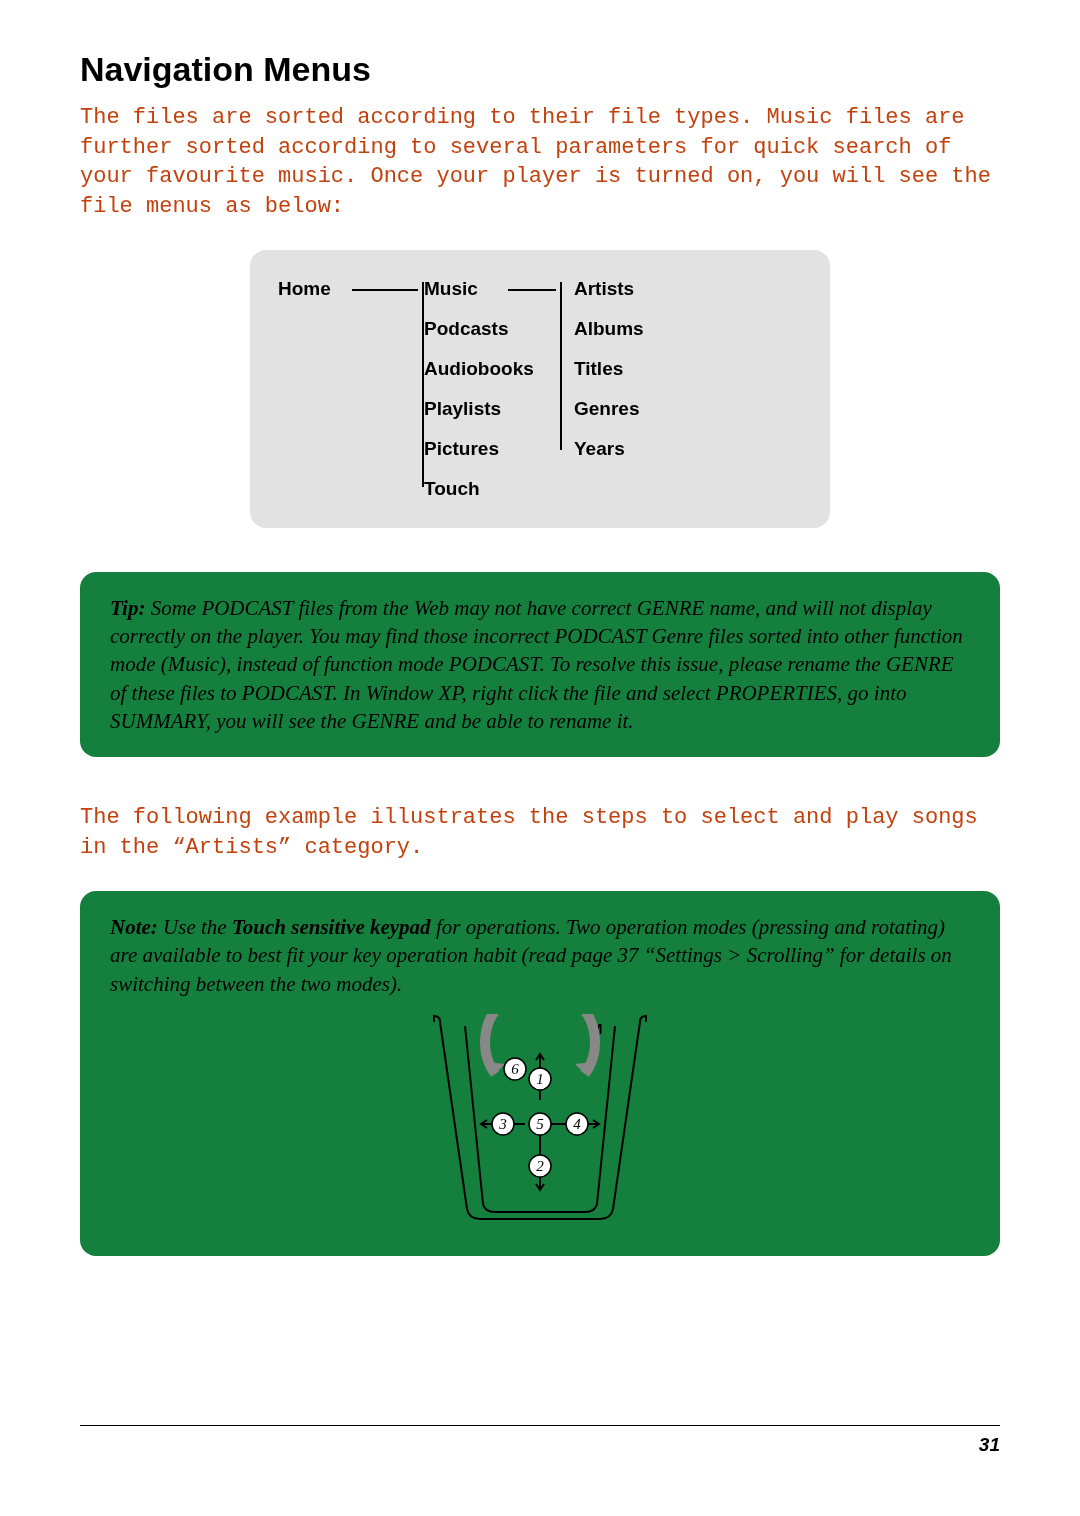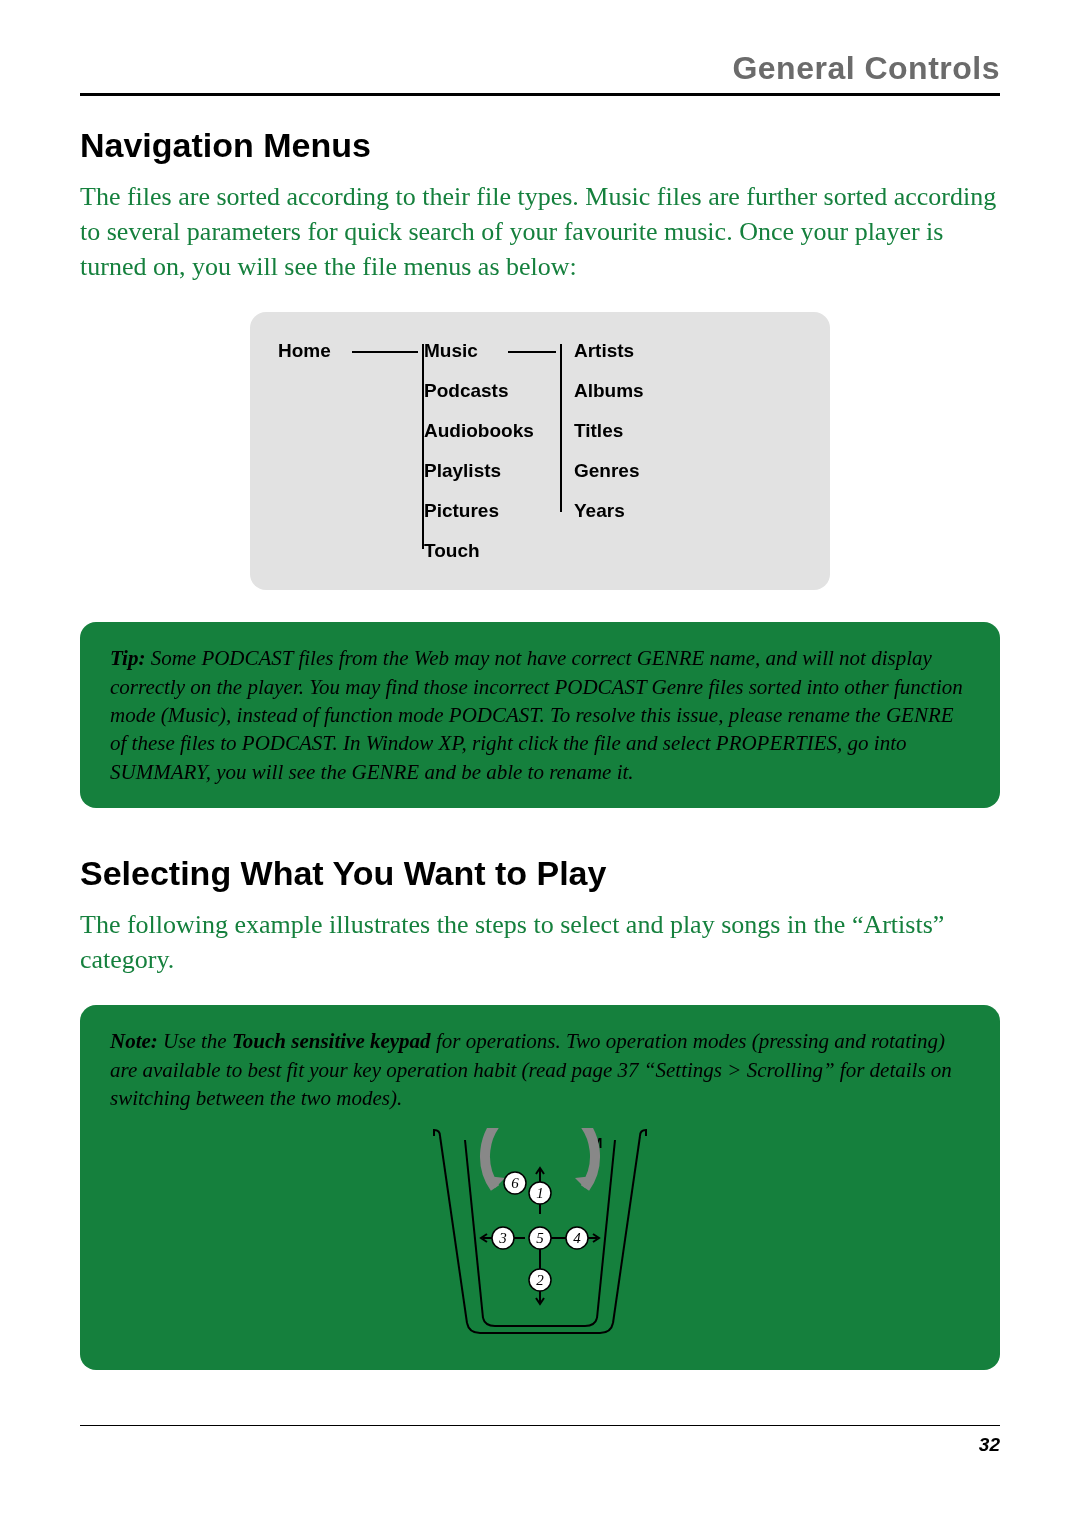--- a/index.html
+++ b/index.html
@@ -26,31 +26,31 @@
     margin-bottom: 30px;
   }
   .h2 {
     font-family: Arial, Helvetica, sans-serif;
     font-weight: 700;
     font-size: 34px;
     color: #000;
     margin-bottom: 14px;
   }
   .body-text {
-    font-family: Liberation Serif, serif;
-    font-size: 26px;
+    font-family: Liberation Mono, monospace;
+    font-size: 22px;
     line-height: 1.35;
-    color: #15803d;
+    color: #c2410c;
     margin-bottom: 28px;
   }
   .menu-block {
     background: #e2e2e2;
     border-radius: 16px;
     width: 580px;
-    margin: 0 auto 32px auto;
+    margin: 0 auto 44px auto;
     padding: 28px 28px 28px 28px;
   }
   .menu-row {
     display: flex;
     gap: 4px;
     font-family: Arial, Helvetica, sans-serif;
     font-weight: 700;
     font-size: 19px;
   }
   .col {
@@ -118,21 +118,20 @@
     font-family: Arial, Helvetica, sans-serif;
     font-weight: 700;
     font-size: 15px;
     font-style: normal;
   }
 </style>
 </head>
 <body>
 
 <div class="page">
-  <div class="chapter-header">General Controls</div>
 
   <div class="h2">Navigation Menus</div>
   <div class="body-text">The files are sorted according to their file types. Music files are further sorted according to several parameters for quick search of your favourite music. Once your player is turned on, you will see the file menus as below:</div>
 
   <div class="menu-block">
     <div class="menu-row">
       <div class="col col1">
         <span>Home</span>
       </div>
       <div class="connector-h" style="width:66px;"></div>
@@ -158,21 +157,20 @@
           <span>Years</span>
         </div>
       </div>
     </div>
   </div>
 
   <div class="tip-box">
     <span class="tip-label">Tip:</span><span> Some PODCAST files from the Web may not have correct GENRE name, and will not display correctly on the player. You may find those incorrect PODCAST Genre files sorted into other function mode (Music), instead of function mode PODCAST. To resolve this issue, please rename the GENRE of these files to PODCAST. In Window XP, right click the file and select PROPERTIES, go into SUMMARY, you will see the GENRE and be able to rename it.</span>
   </div>
 
-  <div class="h2">Selecting What You Want to Play</div>
   <div class="body-text">The following example illustrates the steps to select and play songs in the “Artists” category.</div>
 
   <div class="note-box">
     <div>
       <span class="note-label">Note:</span><span> Use the </span><span class="bold-in-italic">Touch sensitive keypad</span><span> for operations. Two operation modes (pressing and rotating) are available to best fit your key operation habit (read page 37 “Settings &gt; Scrolling” for details on switching between the two modes).</span>
     </div>
     <div class="note-diagram">
       <svg width="230" height="220" viewBox="0 0 230 220">
 
         <line x1="15" y1="8" x2="42" y2="195" stroke="#000" stroke-width="2"></line>
@@ -224,14 +222,14 @@
         <text x="115" y="157" text-anchor="middle" font-size="15" font-family="Georgia">2</text>
         <line x1="115" y1="121" x2="115" y2="141" stroke="#000" stroke-width="2"></line>
         <line x1="115" y1="163" x2="115" y2="174" stroke="#000" stroke-width="2"></line>
         <polyline points="111,170 115,176 119,170" fill="none" stroke="#000" stroke-width="2"></polyline>
       </svg>
     </div>
   </div>
 </div>
 
 <div class="footer">
-  <span>32</span>
+  <span>31</span>
 </div>
 
 </body></html>

